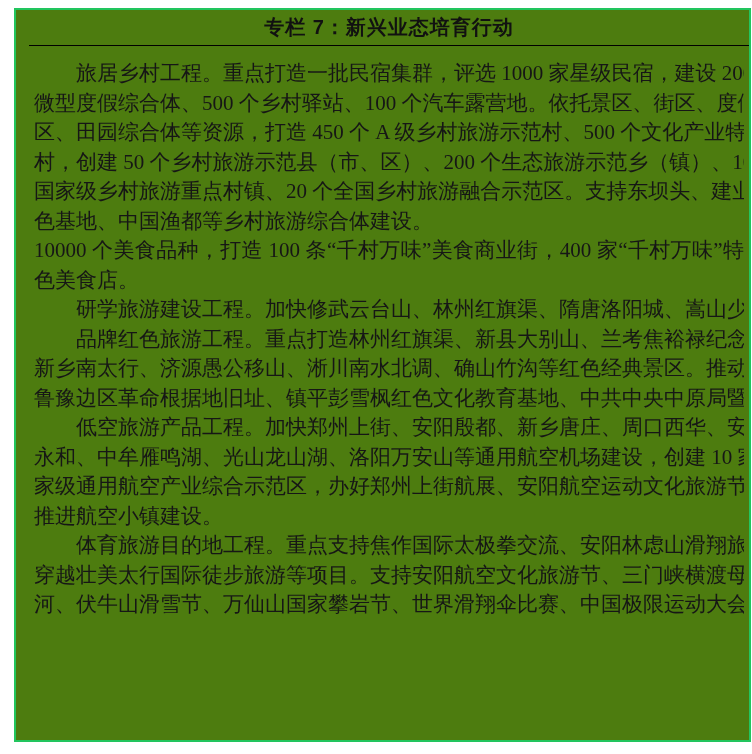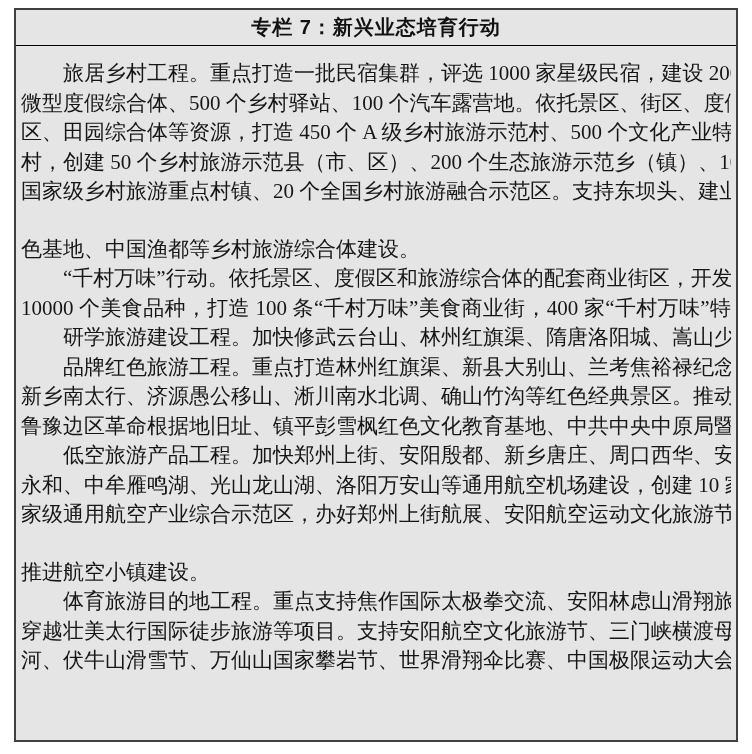--- a/index.html
+++ b/index.html
@@ -14,23 +14,24 @@
     background: #ffffff;
     overflow: hidden;
     font-family: "Liberation Serif", "DejaVu Serif", serif;
   }
   .panel {
     position: absolute;
     left: 14px;
     top: 8px;
     width: 720px;
     height: 730px;
-    border: 2px solid #404040;
-    background: #e5e5e5;
+    border: 2px solid #22c55e;
+    background: #4d7c0f;
     box-sizing: content-box;
+    padding-left: 13px;
   }
   .panel-title {
     height: 35px;
     line-height: 35px;
     border-bottom: 1px solid #000000;
     text-align: center;
     font-family: "Liberation Sans", "DejaVu Sans", sans-serif;
     font-weight: bold;
     font-size: 20px;
     color: #111111;
@@ -51,40 +52,39 @@
     overflow: hidden;
   }
   
   .line.ps {
     text-indent: 2em;
   }
   
   .line.pe {
     text-align: center;
     text-align-last: left;
-    margin-top: 28px;
   }
 </style>
 </head>
 <body>
 
 <div class="page">
   <div class="panel">
     <div class="panel-title">专栏 7：新兴业态培育行动</div>
     <div class="panel-body">
 
       <div class="line ps">旅居乡村工程。重点打造一批民宿集群，评选 1000 家星级民宿，建设 200 个</div>
       <div class="line">微型度假综合体、500 个乡村驿站、100 个汽车露营地。依托景区、街区、度假</div>
       <div class="line">区、田园综合体等资源，打造 450 个 A 级乡村旅游示范村、500 个文化产业特色</div>
       <div class="line">村，创建 50 个乡村旅游示范县（市、区）、200 个生态旅游示范乡（镇）、100 个</div>
       <div class="line">国家级乡村旅游重点村镇、20 个全国乡村旅游融合示范区。支持东坝头、建业绿</div>
       <div class="line pe">色基地、中国渔都等乡村旅游综合体建设。</div>
 
-      <div class="line ps">“千村万味”行动。依托景区、度假区和旅游综合体的配套商业街区，开发</div>
       <div class="line">10000 个美食品种，打造 100 条“千村万味”美食商业街，400 家“千村万味”特</div>
+      <div class="line pe">色美食店。</div>
 
       <div class="line ps">研学旅游建设工程。加快修武云台山、林州红旗渠、隋唐洛阳城、嵩山少林</div>
 
       <div class="line ps">品牌红色旅游工程。重点打造林州红旗渠、新县大别山、兰考焦裕禄纪念园、</div>
       <div class="line">新乡南太行、济源愚公移山、淅川南水北调、确山竹沟等红色经典景区。推动冀</div>
       <div class="line">鲁豫边区革命根据地旧址、镇平彭雪枫红色文化教育基地、中共中央中原局暨中</div>
 
       <div class="line ps">低空旅游产品工程。加快郑州上街、安阳殷都、新乡唐庄、周口西华、安阳</div>
       <div class="line">永和、中牟雁鸣湖、光山龙山湖、洛阳万安山等通用航空机场建设，创建 10 家国</div>
       <div class="line">家级通用航空产业综合示范区，办好郑州上街航展、安阳航空运动文化旅游节，</div>

